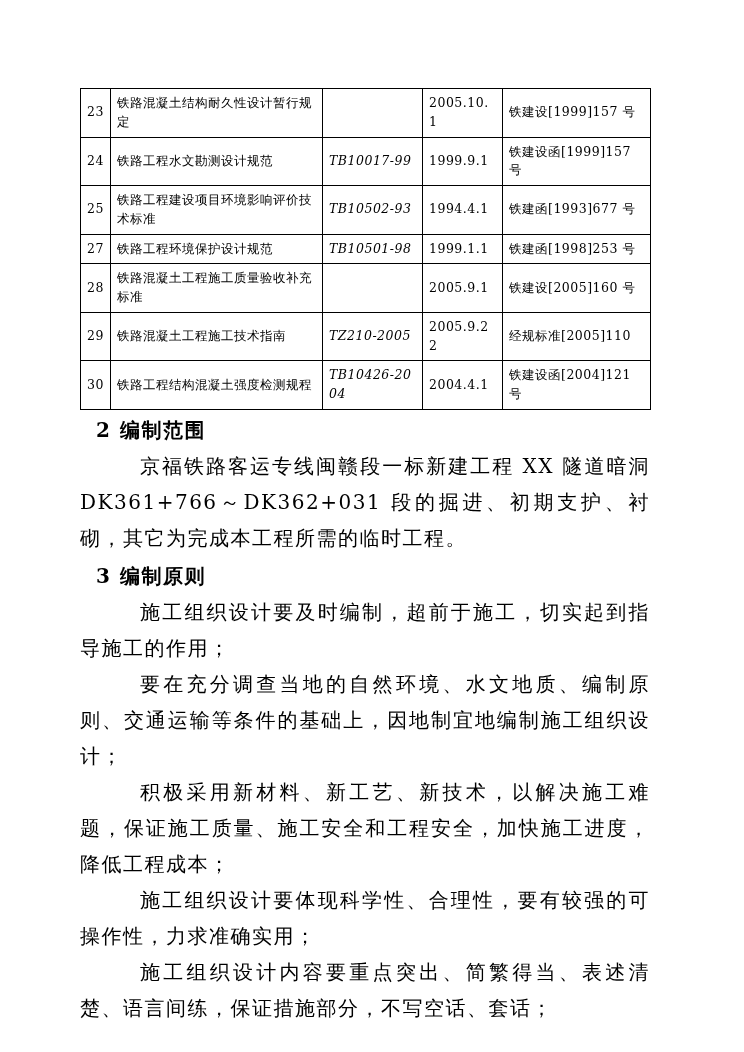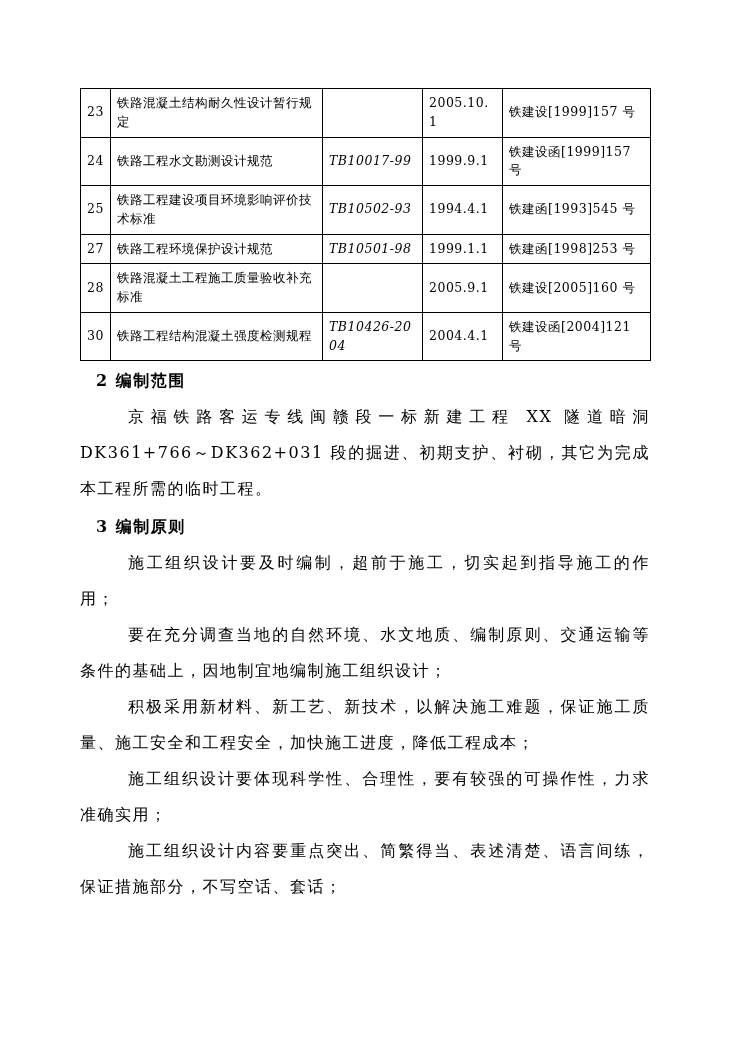--- a/index.html
+++ b/index.html
@@ -33,21 +33,21 @@
     letter-spacing: 0.5px;
     word-break: break-all;
   }
   td.c-no   { width: 30px;  text-align: center; padding: 5px 2px; }
   td.c-name { width: 212px; font-size: 12.5px; letter-spacing: 1px; }
   td.c-code { width: 100px; font-style: italic; }
   td.c-date { width: 80px; }
   td.c-doc  { width: 148px; }
 
   .body-text {
-    font-size: 16px;
+    font-size: 20px;
     line-height: 36px;
     letter-spacing: 1.5px;
   }
   .sec-heading {
     font-weight: bold;
     margin-left: 16px;
     margin-top: 2px;
   }
   .para {
     text-indent: 3em;
@@ -75,40 +75,47 @@
       <td class="c-code">TB10017-99</td>
       <td class="c-date">1999.9.1</td>
       <td class="c-doc">铁建设函[1999]157 号</td>
     </tr>
 
     <tr>
       <td class="c-no">25</td>
       <td class="c-name">铁路工程建设项目环境影响评价技术标准</td>
       <td class="c-code">TB10502-93</td>
       <td class="c-date">1994.4.1</td>
-      <td class="c-doc">铁建函[1993]545 号</td>
+      <td class="c-doc">铁建函[1993]677 号</td>
     </tr>
 
 
     <tr>
       <td class="c-no">27</td>
       <td class="c-name">铁路工程环境保护设计规范</td>
       <td class="c-code">TB10501-98</td>
       <td class="c-date">1999.1.1</td>
       <td class="c-doc">铁建函[1998]253 号</td>
     </tr>
 
     <tr>
       <td class="c-no">28</td>
       <td class="c-name">铁路混凝土工程施工质量验收补充标准</td>
       <td class="c-code"></td>
       <td class="c-date">2005.9.1</td>
       <td class="c-doc">铁建设[2005]160 号</td>
     </tr>
 
+    <tr>
+      <td class="c-no">29</td>
+      <td class="c-name">铁路混凝土工程施工技术指南</td>
+      <td class="c-code">TZ210-2005</td>
+      <td class="c-date">2005.9.22</td>
+      <td class="c-doc">经规标准[2005]110</td>
+    </tr>
 
     <tr>
       <td class="c-no">30</td>
       <td class="c-name">铁路工程结构混凝土强度检测规程</td>
       <td class="c-code">TB10426-2004</td>
       <td class="c-date">2004.4.1</td>
       <td class="c-doc">铁建设函[2004]121 号</td>
     </tr>
   </tbody>
   </table>

